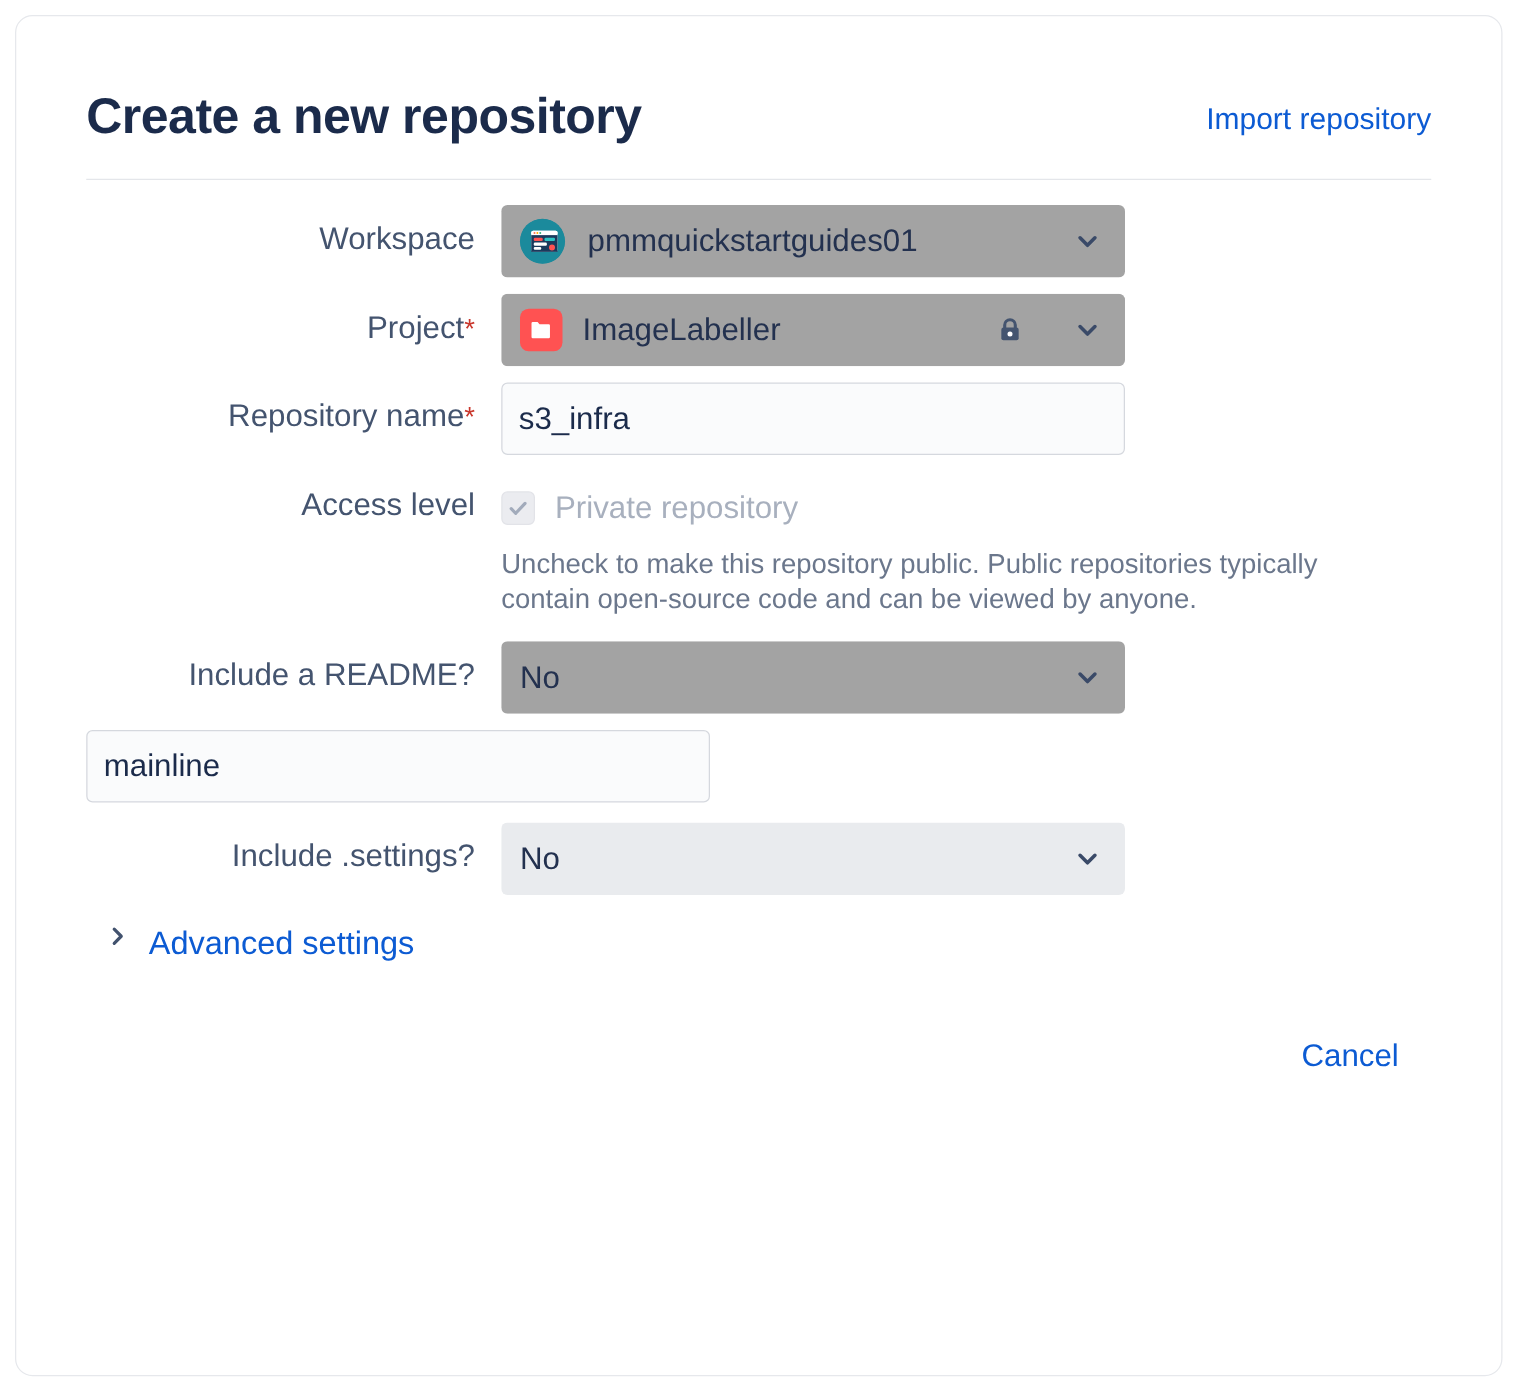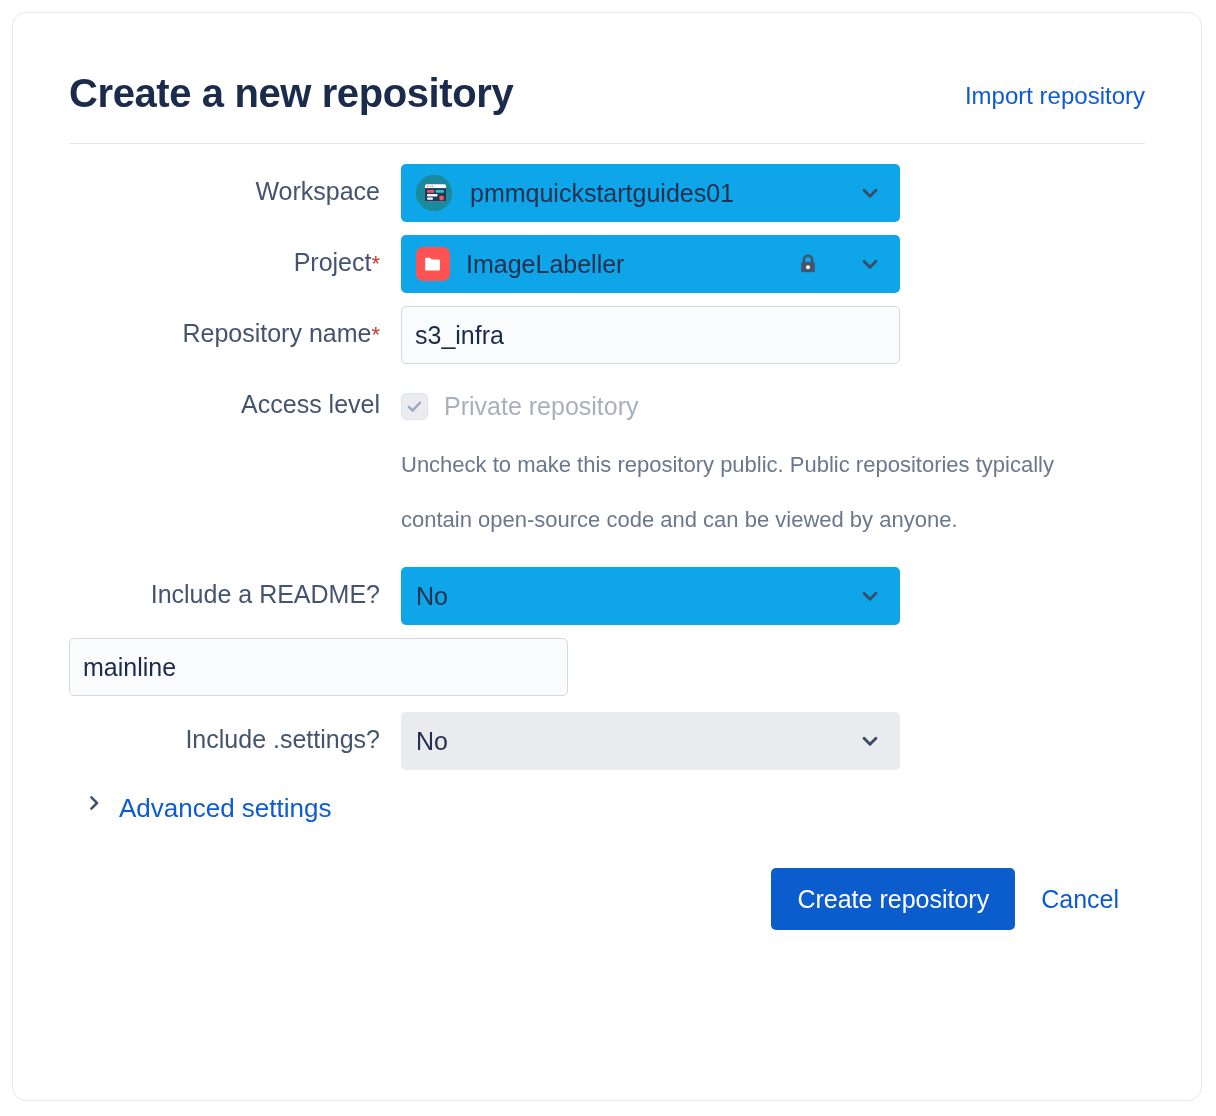--- a/index.html
+++ b/index.html
@@ -96,21 +96,21 @@
     flex: 1 1 auto;
     min-width: 0;
   }
 
   
   .sel {
     position: relative;
     box-sizing: border-box;
     width: 499px;
     height: 58px;
-    background: #0ea5e9;
+    background: #a3a3a3;
     border: 1px solid transparent;
     border-radius: 5px;
     display: flex;
     align-items: center;
     padding: 0 14px;
     cursor: pointer;
   }
   .sel.darker { background: #e9ebee; }
   .sel-text {
     font-size: 25px;
@@ -202,21 +202,21 @@
   .cblabel {
     margin-left: 16px;
     font-size: 25px;
     line-height: 30px;
     color: #a8b0be;
   }
   .helptext {
     margin-top: 2px;
     width: 672px;
     font-size: 22px;
-    line-height: 55px;
+    line-height: 28px;
     color: #6b778c;
   }
 
   
   .adv {
     display: flex;
     align-items: flex-start;
     margin-top: 22px;
     margin-left: 14px;
   }
@@ -399,20 +399,19 @@
         <div class="adv">
           <span class="adv-chev">
             <svg width="18" height="18" viewBox="0 0 24 24" aria-hidden="true">
               <path d="M8.5 4.5L16 12l-7.5 7.5" fill="none" stroke="#42526e" stroke-width="3.4" stroke-linecap="round" stroke-linejoin="round"></path>
             </svg>
           </span>
           <a class="adv-link" href="#">Advanced settings</a>
         </div>
 
         <div class="footer">
-          <button class="btn-primary" type="button">Create repository</button>
           <button class="btn-subtle" type="button">Cancel</button>
         </div>
 
       </div>
     </div>
   </div>
 </div>
 
 </body></html>

